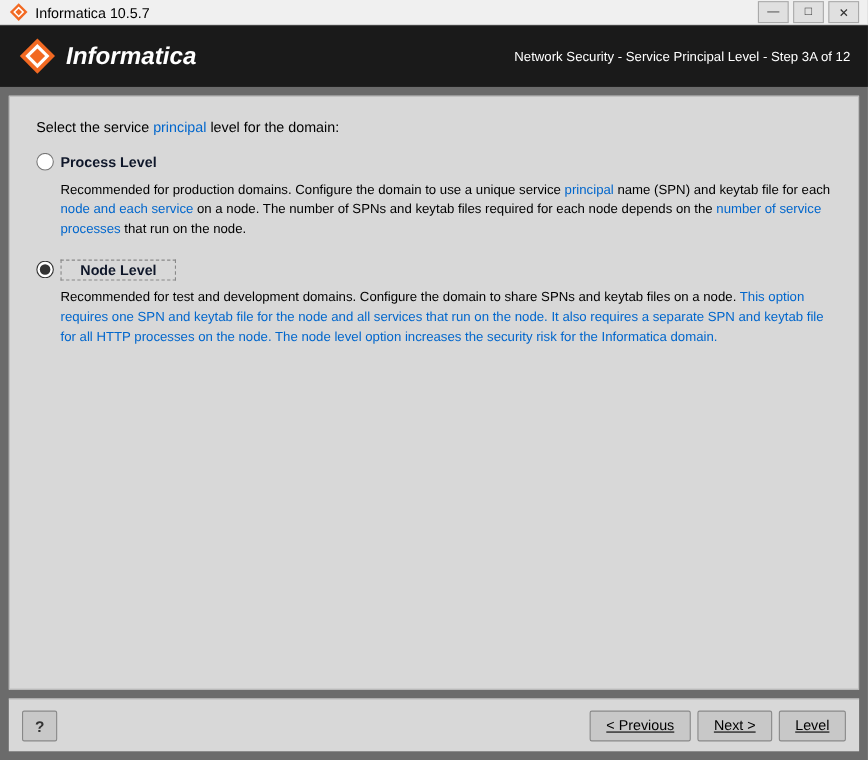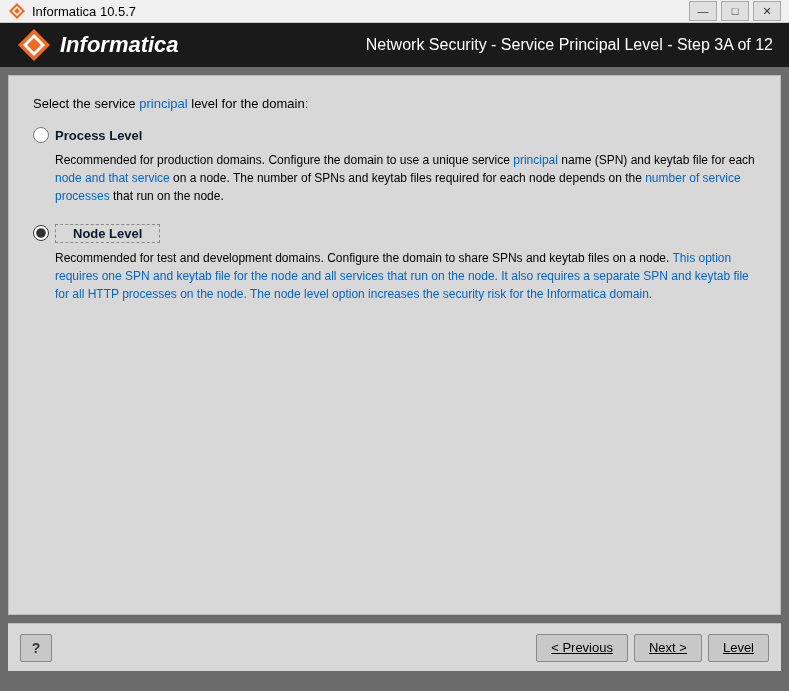--- a/index.html
+++ b/index.html
@@ -45,21 +45,21 @@
       display: flex;
       align-items: center;
       justify-content: center;
       font-size: 11px;
       color: #333;
     }
 
     
     .header-bar {
       background: #1a1a1a;
-      height: 44px;
+      height: 56px;
       display: flex;
       align-items: center;
       padding: 4px 16px;
       gap: 31px;
     }
     .header-logo {
       display: flex;
       align-items: center;
       gap: 8px;
     }
@@ -69,21 +69,21 @@
     }
     .header-app-name {
       color: #ffffff;
       font-size: 22px;
       font-weight: bold;
       font-style: italic;
     }
     .header-step {
       margin-left: auto;
       color: #ffffff;
-      font-size: 16px;
+      font-size: 12px;
     }
 
     
     .main-area {
       background: #d8d8d8;
       margin: 8px;
       padding: 20px 24px;
       min-height: 540px;
       border: 1px solid #bbb;
     }
@@ -213,21 +213,21 @@
   <p class="instruction-text">
     Select the service <span class="highlight">principal</span> level for the domain:
   </p>
 
   <div class="option-group">
     <div class="option-label-row">
       <input type="radio" name="level" id="process-level" style="">
       <label for="process-level" class="option-label">Process Level</label>
     </div>
     <div class="option-description">
-      Recommended for production domains. Configure the domain to use a unique service <span class="link">principal</span> name (SPN) and keytab file for each <span class="link">node and that service</span> on a node. The number of SPNs and keytab files required for each node depends on the <span class="link">number of service processes</span> that run on the node.
+      Recommended for production domains. Configure the domain to use a unique service <span class="link">principal</span> name (SPN) and keytab file for each <span class="link">node and each service</span> on a node. The number of SPNs and keytab files required for each node depends on the <span class="link">number of service processes</span> that run on the node.
     </div>
   </div>
 
   <div class="option-group">
     <div class="option-label-row">
       <input type="radio" name="level" id="node-level" checked="" style="">
       <label for="node-level" class="option-label">
         <span class="node-level-label">Node Level</span>
       </label>
     </div>

